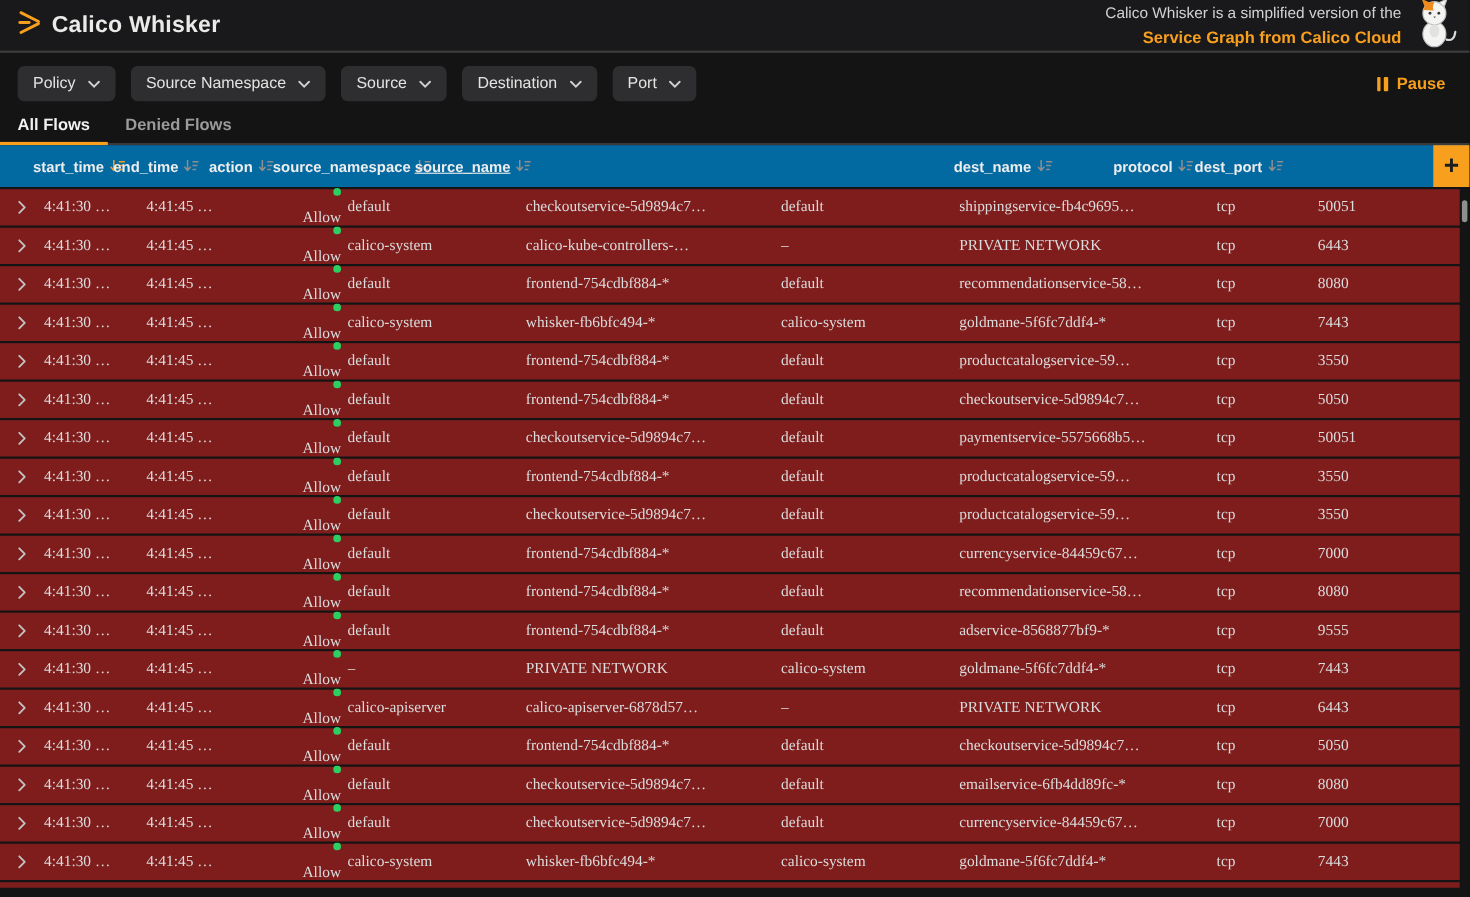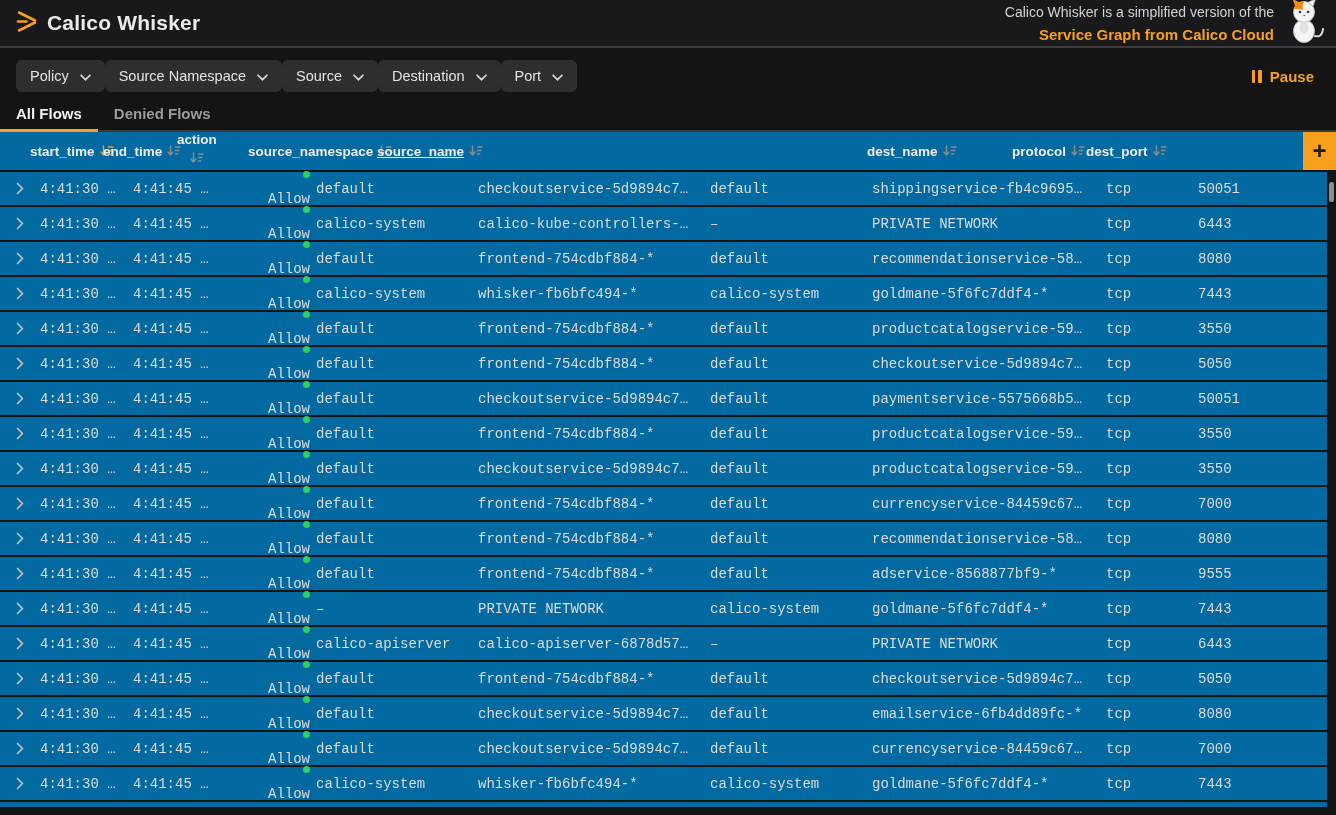--- a/index.html
+++ b/index.html
@@ -12,21 +12,21 @@
   .appbar { height:48px; background:#19191b; border-bottom:2px solid #3c3c3c;
             display:flex; align-items:center; padding:0 10px 0 16px; }
   .brand { display:flex; align-items:center; gap:9px; }
   .app-title { font-size:21px; font-weight:bold; color:#eaeae8; letter-spacing:.2px; }
   .tagline { margin-left:auto; text-align:right; line-height:1.5; }
   .tagline-line1 { color:#d2d2d2; font-size:14px; }
   .tagline-link { color:var(--accent); font-weight:bold; font-size:15px; text-decoration:none; display:block; }
   .mascot { margin-left:10px; flex:0 0 auto; }
 
   
-  .toolbar { display:flex; align-items:center; padding:12px 16px 6px 16px; height:50px; }
+  .toolbar { display:flex; align-items:center; gap:14px; padding:12px 16px 6px 16px; height:50px; }
   .chip { height:32px; background:#2e2e30; border:none; border-radius:6px; color:#e3e3e3;
           font-family:"Liberation Sans",sans-serif; font-size:14.5px; display:inline-flex;
           align-items:center; gap:11px; padding:0 14px; cursor:pointer; }
   .pause-btn { margin-left:auto; margin-right:6px; background:none; border:none; cursor:pointer;
                color:var(--accent); font-weight:bold; font-size:15px; display:flex; align-items:center; gap:8px;
                font-family:"Liberation Sans",sans-serif; }
   .pause-icon { display:inline-flex; gap:3px; }
   .pause-icon i { width:3.5px; height:13px; background:var(--accent); border-radius:1px; }
 
   
@@ -36,36 +36,36 @@
   .tab.active { color:#f1f1f1; border-bottom-color:var(--accent); }
 
   
   .thead { position:relative; height:38px; background:#0369a1; }
   .th { position:absolute; top:0; height:38px; display:flex; align-items:center; gap:5px;
         color:#ededed; font-size:13.5px; font-weight:bold; cursor:pointer; white-space:nowrap; }
   .th .sort-icon { color:#8d8d8d; display:inline-flex; }
   .th.sorted .sort-icon { color:var(--accent); }
   .th[data-col="start_time"]       { left:30px; }
   .th[data-col="end_time"]         { left:103px; }
-  .th[data-col="action"]           { left:177px;flex-direction:column; }
+  .th[data-col="action"]           { left:190px; }
   .th[data-col="source_namespace"] { left:248px; }
   .th[data-col="source_name"]      { left:377px;text-decoration:underline; }
   .th[data-col="dest_namespace"]   { left:705px; }
   .th[data-col="dest_name"]        { left:867px; }
   .th[data-col="protocol"]         { left:1012px; }
   .th[data-col="dest_port"]        { left:1086px; }
   .add-col { position:absolute; right:0; top:0; width:33px; height:38px; background:var(--accent);
              border:none; color:#1d1d1d; font-size:24px; font-weight:bold; line-height:1;
              display:flex; align-items:center; justify-content:center; cursor:pointer; }
 
   
   .tbody { width:1327px; margin-top:2px; }
   .row { display:grid; grid-template-columns:40px 93px 89px 94px 162px 232px 162px 234px 92px auto;
-         height:33px; background:#0369a1; margin-bottom:2px; align-items:center;
-         color:#dcdcdc; font-family:Liberation Mono, monospace; font-size:14px; cursor:default;
+         height:33px; background:#7f1d1d; margin-bottom:2px; align-items:center;
+         color:#dcdcdc; font-family:Liberation Serif, serif; font-size:14px; cursor:default;
          white-space:nowrap; }
   .row.partial { height:5px; margin-bottom:0; overflow:hidden; }
   .cell { overflow:hidden; text-overflow:clip; padding-right:6px; }
   .cell-exp { display:flex; justify-content:center; align-items:center; cursor:pointer; }
   .cell-action { display:flex; align-items:flex-end; gap:13px;flex-direction:column; }
   .dot { width:7px; height:7px; border-radius:50%; background:var(--dot,#2bcf62); flex:0 0 auto; }
 
   
   .scroll-thumb { position:absolute; right:2px; top:182px; width:5px; height:20px;
                   border-radius:3px; background:#8f8f8f; }

